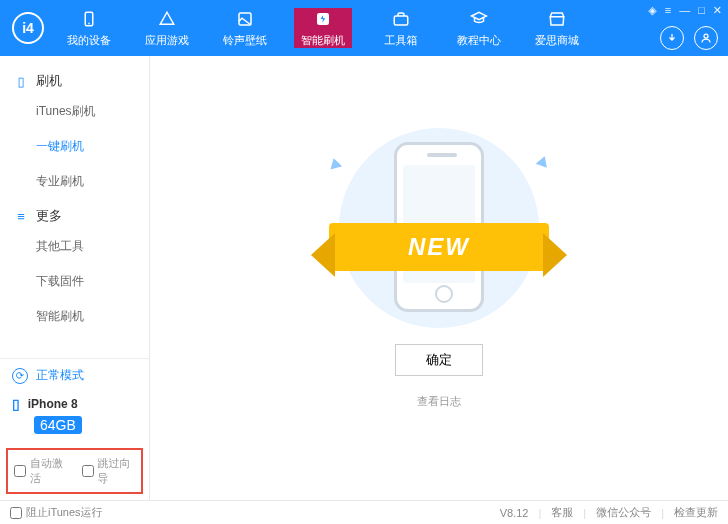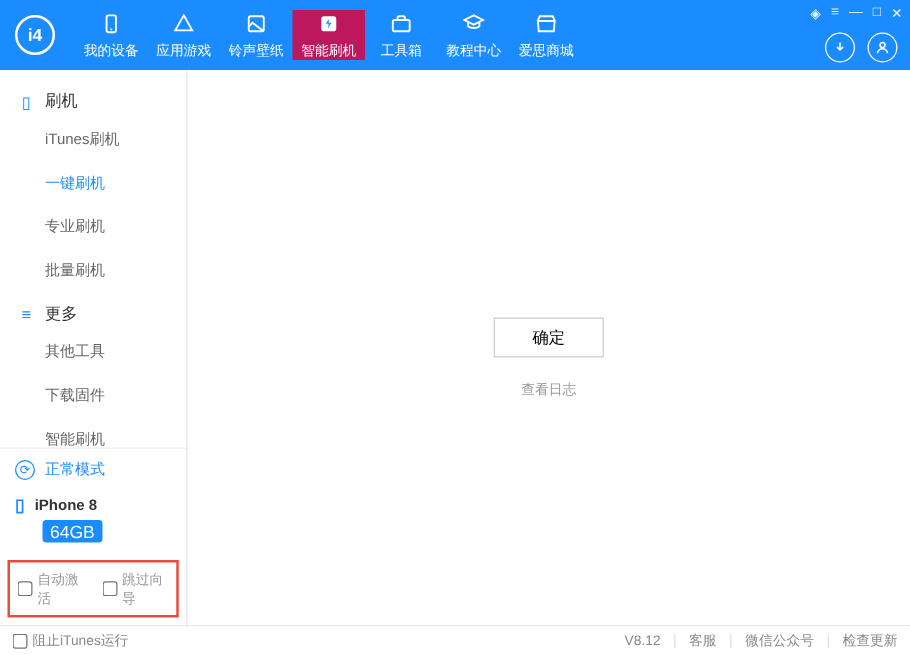--- a/index.html
+++ b/index.html
@@ -5,21 +5,21 @@
     * { margin: 0; padding: 0; box-sizing: border-box; }
     body { font-family: "Microsoft YaHei", Arial, sans-serif; font-size: 12px; color: #333; width: 728px; height: 524px; overflow: hidden; background: #fff; }
     
     .header { background: #1b8cff; height: 56px; display: flex; align-items: center; position: relative; }
     .logo-area { display: flex; align-items: center; padding: 0 12px; gap: 8px; }
     .logo-circle { width: 32px; height: 32px; border: 2px solid #fff; border-radius: 50%; display: flex; align-items: center; justify-content: center; color: #fff; font-weight: bold; font-size: 14px; }
     .logo-text { color: #fff; line-height: 1.2; }
     .logo-text .brand { font-size: 15px; font-weight: bold; }
     .logo-text .url { font-size: 10px; opacity: 0.9; }
     
-    .navbar { display: flex; height: 40px; margin-left: 4px; }
+    .navbar { display: flex; height: 40px; margin-left: 4px; gap: 20px; }
     .nav-item { width: 58px; display: flex; flex-direction: column; align-items: center; justify-content: center; color: #fff; cursor: pointer; font-size: 11px; gap: 4px; }
     .nav-item.active { background: #be185d; }
     .nav-icon { width: 20px; height: 20px; display: flex; align-items: center; justify-content: center; }
     
     .title-controls { position: absolute; right: 6px; top: 4px; display: flex; gap: 8px; }
     .title-controls span { color: #fff; cursor: pointer; font-size: 11px; opacity: 0.9; }
     
     .header-right { position: absolute; right: 10px; bottom: 6px; display: flex; gap: 10px; }
     .circle-btn { width: 24px; height: 24px; border: 1.5px solid #fff; border-radius: 50%; display: flex; align-items: center; justify-content: center; color: #fff; cursor: pointer; }
     
@@ -165,21 +165,20 @@
 <div class="body-area">
   <div class="sidebar">
     <div class="sb-scroll">
       <div class="sb-section">
         <span class="sec-icon">▯</span>
         <span>刷机</span>
       </div>
       <div class="sb-item">iTunes刷机</div>
       <div class="sb-item active">一键刷机</div>
       <div class="sb-item">专业刷机</div>
-      <div class="sb-item">批量刷机</div>
 
       <div class="sb-section">
         <span class="sec-icon">≡</span>
         <span>更多</span>
       </div>
       <div class="sb-item">其他工具</div>
       <div class="sb-item">下载固件</div>
       <div class="sb-item">智能刷机</div>
     </div>
 
@@ -203,20 +202,29 @@
         <span>自动激活</span>
       </label>
       <label class="chk">
         <input type="checkbox" style="">
         <span>跳过向导</span>
       </label>
     </div>
   </div>
 
   <div class="main">
+    <div class="illus">
+      <div class="bg-circle"></div>
+      <div class="tri tri1"></div>
+      <div class="tri tri2"></div>
+      <div class="phone">
+          <div class="phone-screen"></div>
+        </div>
+      <div class="ribbon">NEW</div>
+    </div>
     <button class="ok-btn">确定</button>
     <div class="log-link">查看日志</div>
   </div>
 </div>
 
 <div class="footer">
   <label class="chk">
     <input type="checkbox" style="">
     <span>阻止iTunes运行</span>
   </label>

